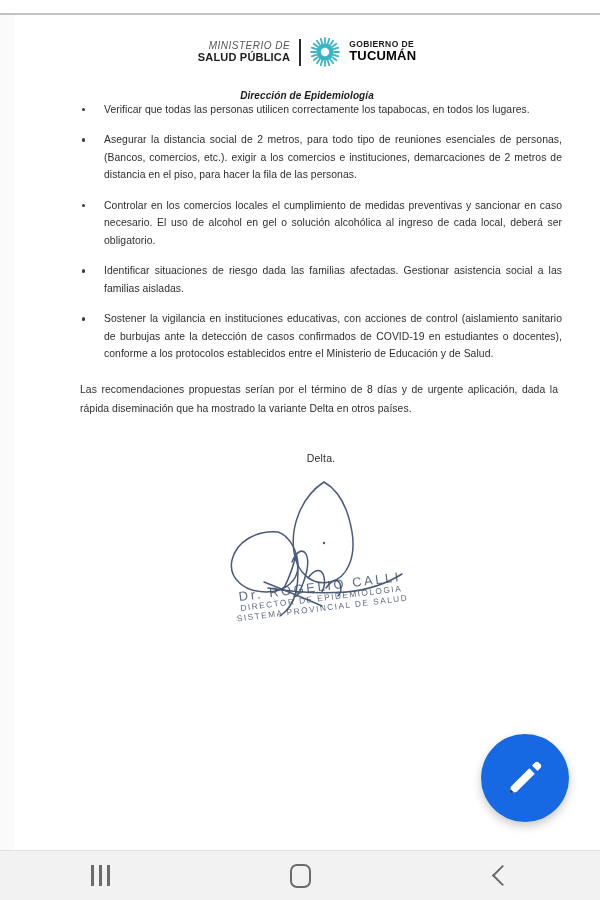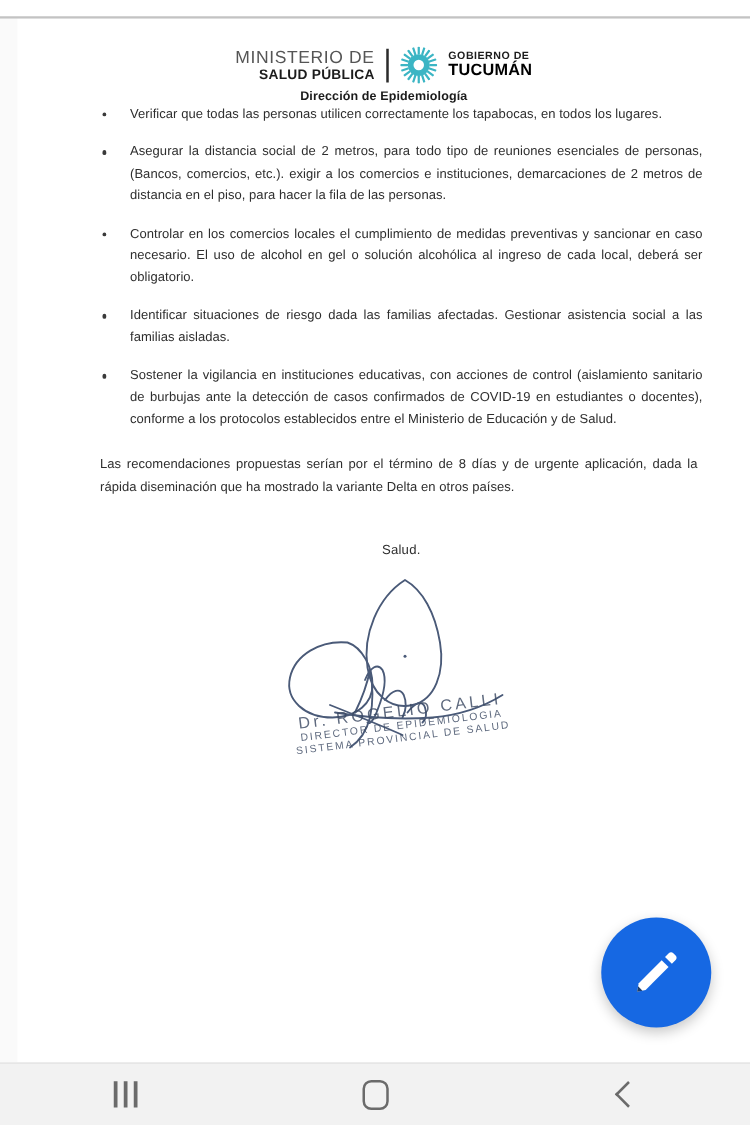--- a/index.html
+++ b/index.html
@@ -54,22 +54,22 @@
     align-items: center;
     justify-content: center;
     gap: 9px;
   }
   .lh-left {
     text-align: right;
     line-height: 1.12;
     color: #3a3a3a;
   }
   .lh-left .l1 {
-    font-size: 14px; letter-spacing: 0.5px;
-    color: #555; font-weight: 400;
+    font-size: 10px; letter-spacing: 0.5px;
+    color: #555; font-weight: 400; font-style: italic;
   }
   .lh-left .l2 {
     font-size: 11px; letter-spacing: 0.2px;
     font-weight: 700; color: #1c1c1c;
   }
   .lh-divider {
     width: 2px; height: 27px;
     background: #2b2b2b;
   }
   .sun-logo { width: 30px; height: 30px; display: block; }
@@ -79,23 +79,24 @@
   }
   .lh-right .l1 {
     font-size: 8.5px; letter-spacing: 0.4px;
     color: #1c1c1c; font-weight: 700;
   }
   .lh-right .l2 {
     font-size: 13px; letter-spacing: 0.2px;
     font-weight: 700; color: #000000;
   }
   .lh-sub {
-    margin-top: 5px;
+    margin-top: 23px;
     font-size: 10px;
     font-weight: 700;
+    font-style: italic;
     color: #1b1b1b;
     letter-spacing: 0.1px;
   }
 
   
   .body-wrap {
     padding: 0 38px 0 66px;
   }
   ul.reco {
     list-style: none;
@@ -290,21 +291,21 @@
           <li>Verificar que todas las personas utilicen correctamente los tapabocas, en todos los lugares.</li>
           <li>Asegurar la distancia social de 2 metros, para todo tipo de reuniones esenciales de personas, (Bancos, comercios, etc.). exigir a los comercios e instituciones, demarcaciones de 2 metros de distancia en el piso, para hacer la fila de las personas.</li>
           <li>Controlar en los comercios locales el cumplimiento de medidas preventivas y sancionar en caso necesario. El uso de alcohol en gel o solución alcohólica al ingreso de cada local, deberá ser obligatorio.</li>
           <li>Identificar situaciones de riesgo dada las familias afectadas. Gestionar asistencia social a las familias aisladas.</li>
           <li>Sostener la vigilancia en instituciones educativas, con acciones de control (aislamiento sanitario de burbujas ante la detección de casos confirmados de COVID-19 en estudiantes o docentes), conforme a los protocolos establecidos entre el Ministerio de Educación y de Salud.</li>
         </ul>
 
         <p class="closing">Las recomendaciones propuestas serían por el término de 8 días y de urgente aplicación, dada la rápida diseminación que ha mostrado la variante Delta en otros países.</p>
 
         <div class="sig-area">
-          <div class="atte">Salud.</div>
+          <div class="atte">Delta.</div>
 
           <svg class="sig-svg" viewBox="0 0 230 175">
             <g fill="none" stroke="#4a5a78" stroke-width="1.5" stroke-linecap="round" stroke-linejoin="round">
               <path d="M118 12 C 96 26, 84 56, 88 82 C 91 103, 106 116, 124 112 C 142 108, 150 86, 146 62 C 142 38, 132 20, 118 12 Z"></path>
               <path d="M72 62 C 50 60, 30 72, 26 90 C 22 108, 38 122, 60 122 C 80 122, 92 110, 92 96 C 92 82, 84 66, 72 62 Z"></path>
               <path d="M78 118 C 84 106, 88 94, 90 84 C 92 94, 93 108, 90 122 C 87 134, 80 142, 74 146"></path>
               <path d="M86 92 C 90 82, 96 78, 100 84 C 104 92, 100 106, 96 116 C 93 124, 90 128, 88 126"></path>
               <path d="M102 108 C 108 100, 114 98, 117 104 C 120 111, 118 118, 116 122"></path>
               <path d="M120 118 C 126 110, 132 108, 134 114 C 136 120, 134 124, 132 126"></path>
               <path d="M62 118 C 86 122, 112 124, 140 122 C 162 120, 180 114, 196 104"></path>

